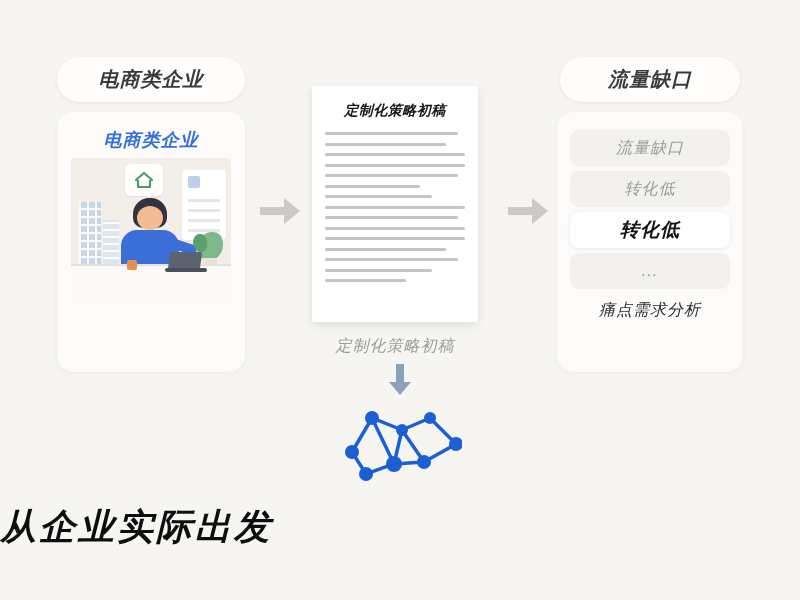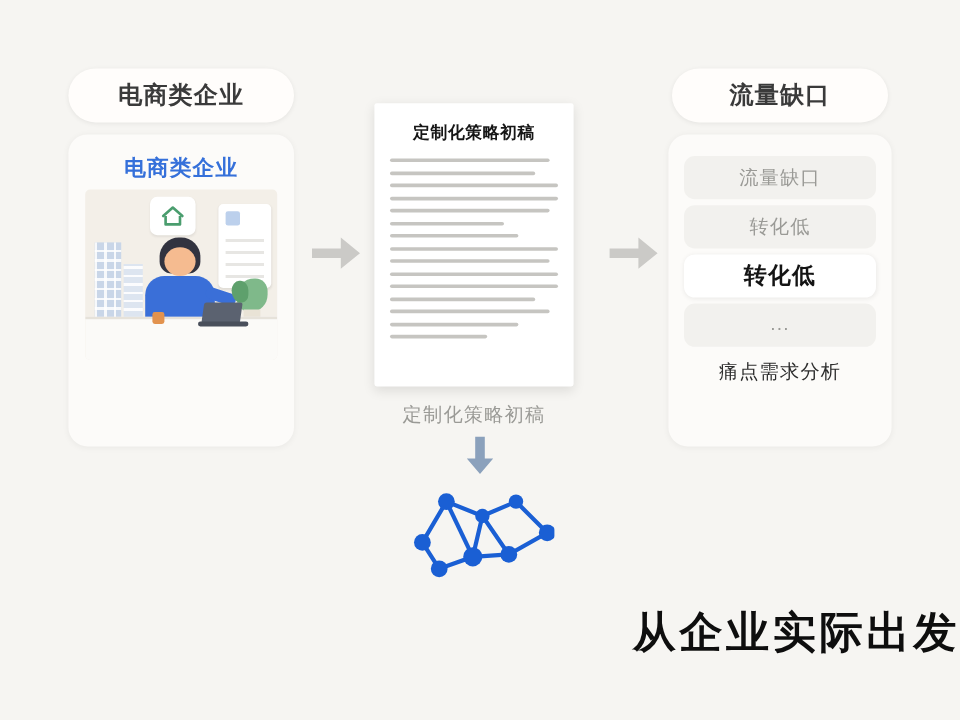--- a/index.html
+++ b/index.html
@@ -2,21 +2,21 @@
 <html><head>
 <meta charset="utf-8">
 <style>
   html,body{margin:0;padding:0;}
   body{
     width:800px;height:600px;
     background:#f6f5f2;
     font-family:"Liberation Sans",sans-serif;
     overflow:hidden;
   }
-  .stage{position:relative;width:800px;height:600px;}
+  .stage{position:relative;width:800px;height:600px;font-style:italic;}
 
   
   .pill{
     position:absolute;height:45px;border-radius:24px;
     background:#fffdfb;box-shadow:0 1px 4px rgba(0,0,0,.07);
     display:flex;align-items:center;justify-content:center;
     font-size:20px;font-weight:700;color:#3a3a3a;letter-spacing:1px;
   }
   .pill-left{left:57px;top:57px;width:188px;}
   .pill-right{left:560px;top:57px;width:180px;}
@@ -75,21 +75,21 @@
   .arrow{position:absolute;}
   .arrow-1{left:258px;top:196px;}
   .arrow-2{left:506px;top:196px;}
   .arrow-down{left:388px;top:362px;}
 
   
   .network{position:absolute;left:338px;top:400px;}
 
   
   .headline{
-    position:absolute;left:0;top:503px;width:800px;text-align:right;
+    position:absolute;left:0;top:503px;width:800px;text-align:left;
     font-size:36px;font-weight:800;color:#0e0e0e;letter-spacing:3px;
   }
 
   
   .card-right{left:557px;top:112px;width:186px;height:260px;padding-top:13px;box-sizing:border-box;}
   .r-item{
     height:36px;margin:5px 13px;background:#f2f1ee;border-radius:9px;
     display:flex;align-items:center;justify-content:center;
     color:#9a9a96;font-size:16px;letter-spacing:1px;
   }

